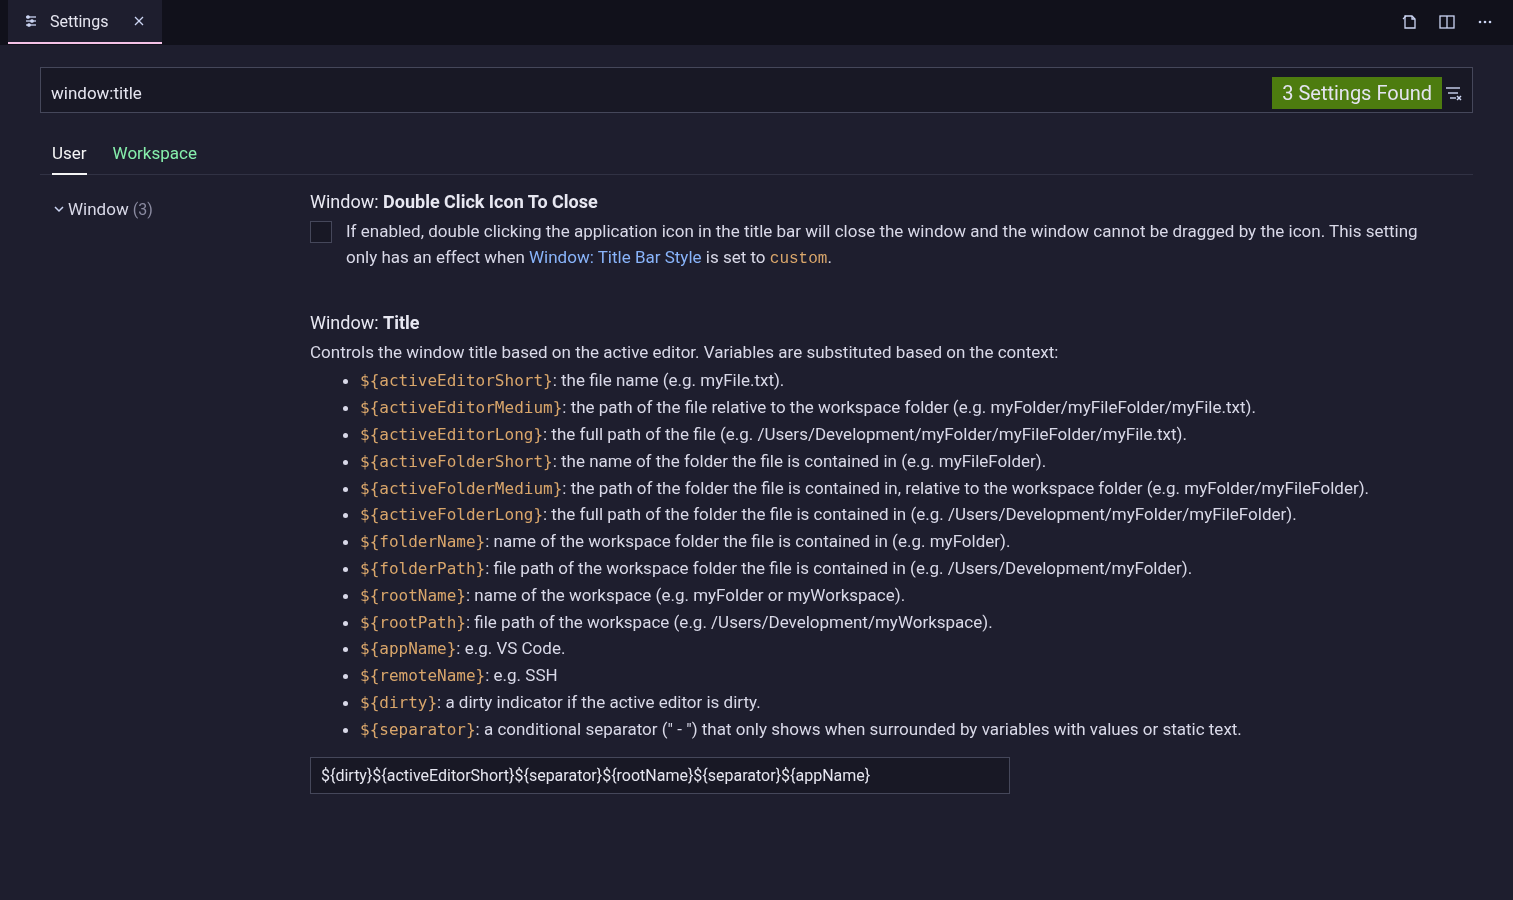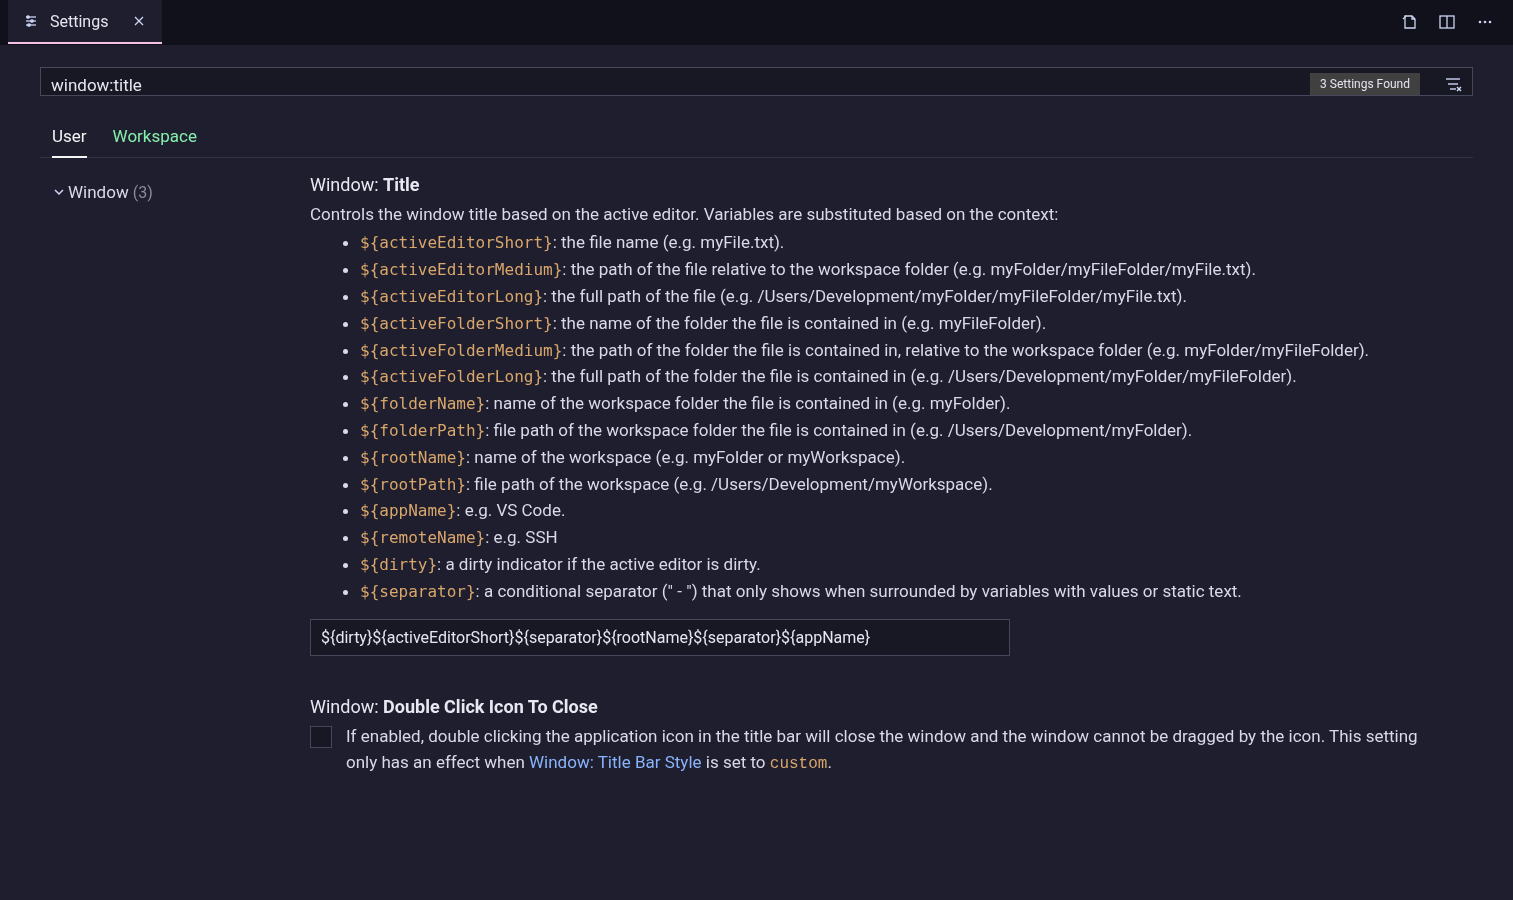--- a/index.html
+++ b/index.html
@@ -37,40 +37,40 @@
   .tab .close { width: 18px; height: 18px; display:flex; align-items:center; justify-content:center; margin-left: 12px; color:#cdd6f4; cursor:pointer;}
   .tab-group-right { display:flex; align-items:center; gap:18px; padding-right:18px; }
   .tbtn { width:20px; height:20px; display:flex; align-items:center; justify-content:center; color:#cdd6f4; cursor:pointer;}
 
   
   .content { padding: 22px 40px 0 40px; }
 
   .search-row {
     border: 1px solid #45475a;
     background: #181825;
-    height: 29px;
-    display:flex;
-    align-items:flex-end;
+    height: 46px;
+    display:flex;
+    align-items:center;
     padding: 5px 8px 0 10px;
   }
   .search-input {
     flex:1;
     background:transparent;
     border:none;
     outline:none;
     color:#e6e6f0;
     font-size:17px;
     font-family:inherit;
   }
   .found-badge {
-    background:#404040;
+    background:#4d7c0f;
     color:#e4e4f0;
     padding:4px 10px;
-    font-size:12px;
-    margin-right:22px;
+    font-size:20px;
+    margin-right:0;
   }
   .filter-icon { width:22px; height:22px; display:flex; align-items:center; justify-content:center; color:#cdd6f4; cursor:pointer;}
 
   .scope-tabs {
     display:flex;
     gap:26px;
     margin-top: 22px;
     border-bottom: 1px solid #313244;
     padding-left: 12px;
   }
@@ -234,20 +234,33 @@
           <svg width="12" height="12" viewBox="0 0 12 12" fill="none" stroke="currentColor" stroke-width="1.5">
               <polyline points="2,4 6,8 10,4"></polyline>
             </svg>
         </span>
         <span>Window</span>
         <span class="count">(3)</span>
       </div>
     </div>
 
     <div class="settings-list">
+
+      <div class="setting">
+        <div class="setting-heading">
+          <span class="scope">Window:</span>
+          <span class="name">Double Click Icon To Close</span>
+        </div>
+        <div class="checkbox-row">
+          <div class="checkbox"></div>
+          <div class="desc">
+            <span>If enabled, double clicking the application icon in the title bar will close the window and the window cannot be dragged by the icon. This setting only has an effect when </span><a>Window: Title Bar Style</a><span> is set to </span><code class="mono">custom</code><span>.</span>
+          </div>
+        </div>
+      </div>
 
       <div class="setting">
         <div class="setting-heading">
           <span class="scope">Window:</span>
           <span class="name">Title</span>
         </div>
         <div class="desc" style="margin-top:4px;">Controls the window title based on the active editor. Variables are substituted based on the context:</div>
         <ul class="varlist" id="varlist">
             <li><code>${activeEditorShort}</code><span>: the file name (e.g. myFile.txt).</span></li>
             <li><code>${activeEditorMedium}</code><span>: the path of the file relative to the workspace folder (e.g. myFolder/myFileFolder/myFile.txt).</span></li>
@@ -260,28 +273,15 @@
             <li><code>${rootName}</code><span>: name of the workspace (e.g. myFolder or myWorkspace).</span></li>
             <li><code>${rootPath}</code><span>: file path of the workspace (e.g. /Users/Development/myWorkspace).</span></li>
             <li><code>${appName}</code><span>: e.g. VS Code.</span></li>
             <li><code>${remoteName}</code><span>: e.g. SSH</span></li>
             <li><code>${dirty}</code><span>: a dirty indicator if the active editor is dirty.</span></li>
             <li><code>${separator}</code><span>: a conditional separator (" - ") that only shows when surrounded by variables with values or static text.</span></li>
           </ul>
         <input class="text-input" value="${dirty}${activeEditorShort}${separator}${rootName}${separator}${appName}" style="">
       </div>
 
-      <div class="setting">
-        <div class="setting-heading">
-          <span class="scope">Window:</span>
-          <span class="name">Double Click Icon To Close</span>
-        </div>
-        <div class="checkbox-row">
-          <div class="checkbox"></div>
-          <div class="desc">
-            <span>If enabled, double clicking the application icon in the title bar will close the window and the window cannot be dragged by the icon. This setting only has an effect when </span><a>Window: Title Bar Style</a><span> is set to </span><code class="mono">custom</code><span>.</span>
-          </div>
-        </div>
-      </div>
-
     </div>
   </div>
 </div>
 
 </body></html>

